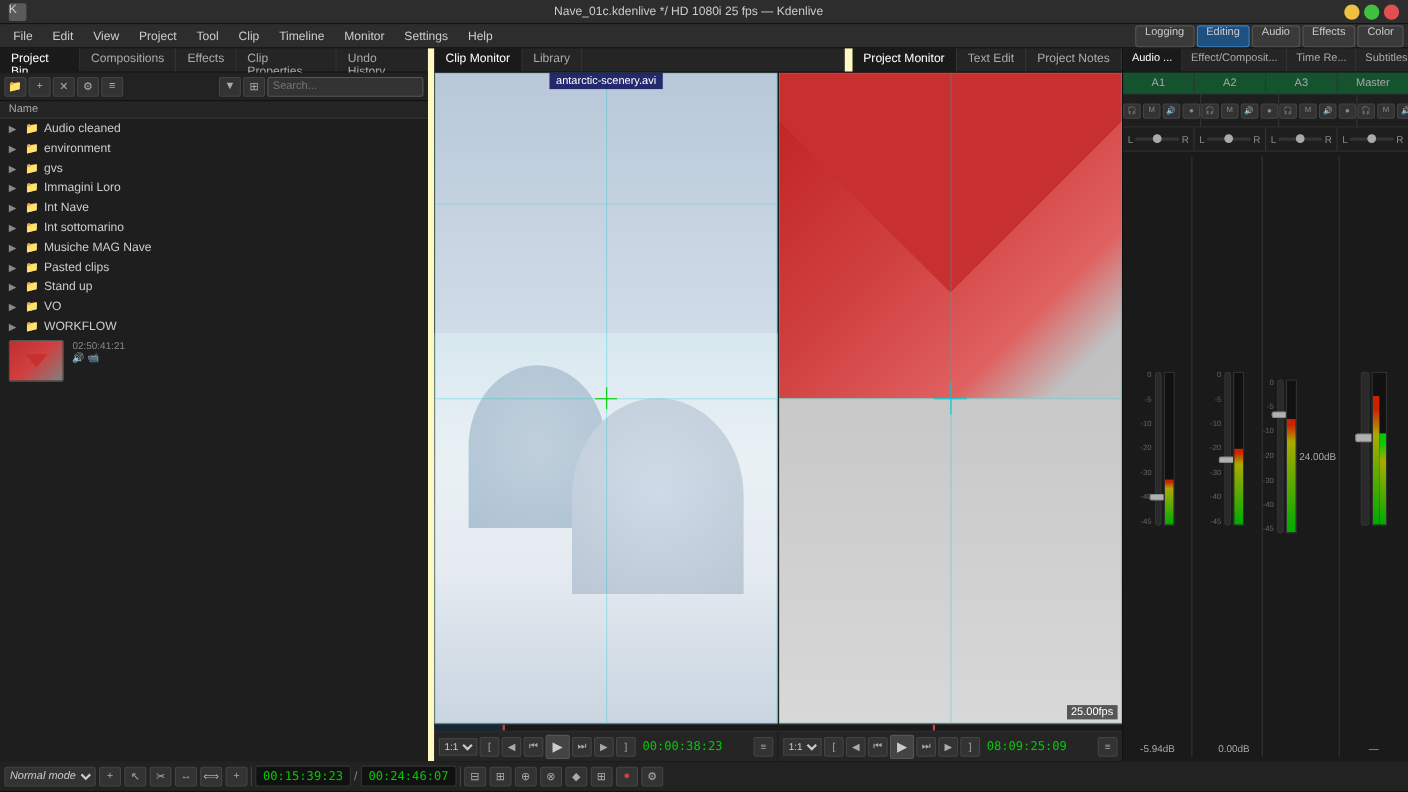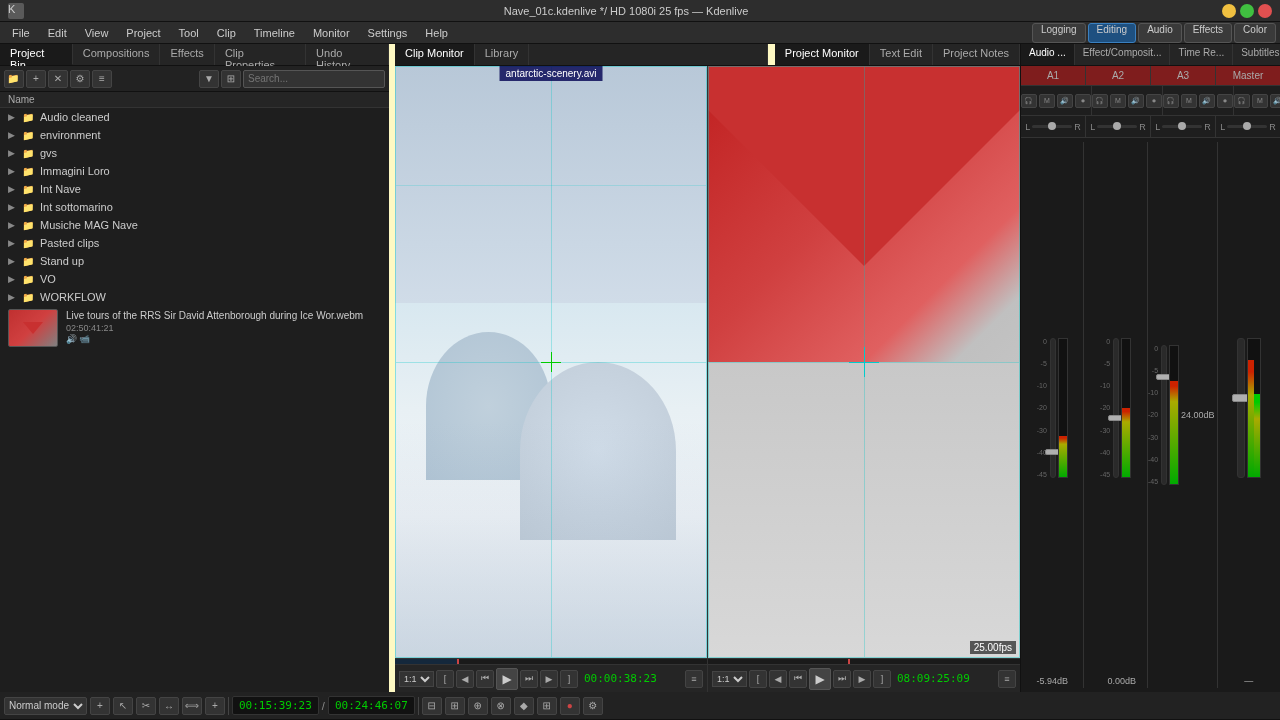--- a/index.html
+++ b/index.html
@@ -214,21 +214,20 @@
         <span class="expand-arrow">▶</span>
         <span class="file-icon folder-icon">📁</span>
         <span class="file-label">WORKFLOW</span>
       </div>
 
       <div class="file-item" style="align-items:flex-start; padding: 3px 8px;">
         <div style="width:50px; height:38px; background: linear-gradient(135deg,#c03030,#d04040,#808080); border:1px solid #555; flex-shrink:0; border-radius:2px; overflow:hidden; display:flex; align-items:center; justify-content:center;">
           <div style="width:0;height:0;border-left:10px solid transparent;border-right:10px solid transparent;border-top:12px solid #c83030;"></div>
         </div>
         <div style="margin-left:4px; display:flex; flex-direction:column; gap:1px;">
-          <span class="file-label" style="font-size:10px; color:#ccc; line-height:1.3;">Live tours of the RRS Sir David Attenborough during Ice Wor.webm</span>
           <span style="font-size:9px; color:#888;">02:50:41:21</span>
           <span style="font-size:9px; color:#888;">🔊 📹</span>
         </div>
       </div>
     </div>
   </div>
 
   <div class="preview-area">
 
     <div style="display:flex; height:22px; background:#252525; border-bottom:1px solid #111;">
@@ -320,21 +319,21 @@
 
   <div class="right-panel">
     <div class="right-panel-tabs">
       <div class="right-panel-tab active">Audio ...</div>
       <div class="right-panel-tab">Effect/Composit...</div>
       <div class="right-panel-tab">Time Re...</div>
       <div class="right-panel-tab">Subtitles</div>
     </div>
     <div class="audio-mixer">
 
-      <div style="display:flex; height:20px; background:#7f1d1d; border-bottom:1px solid #333;">
+      <div style="display:flex; height:20px; background:#14532d; border-bottom:1px solid #333;">
         <div style="flex:1; display:flex; align-items:center; justify-content:center; border-right:1px solid #333; font-size:10px; color:#aaa;">A1</div>
         <div style="flex:1; display:flex; align-items:center; justify-content:center; border-right:1px solid #333; font-size:10px; color:#aaa;">A2</div>
         <div style="flex:1; display:flex; align-items:center; justify-content:center; border-right:1px solid #333; font-size:10px; color:#aaa;">A3</div>
         <div style="flex:1; display:flex; align-items:center; justify-content:center; font-size:10px; color:#aaa;">Master</div>
       </div>
 
       <div style="display:flex; height:30px; background:#1e1e1e; border-bottom:1px solid #333;">
 
         <div style="flex:1; display:flex; align-items:center; justify-content:center; gap:2px; border-right:1px solid #333;">
           <div style="width:16px;height:14px;background:#333;border:1px solid #444;border-radius:2px;cursor:pointer;display:flex;align-items:center;justify-content:center;font-size:7px;color:#888;">🎧</div>
@@ -471,21 +470,21 @@
           <div style="font-size:9px;color:#aaa;padding:2px;">—</div>
         </div>
       </div>
     </div>
   </div>
 </div>
 
 <div style="display:flex; flex-direction:column;">
 
   <div class="timeline-toolbar">
-    <select style="background:#333;border:1px solid #444;color:#ccc;font-size:10px;height:18px;border-radius:2px;">
+    <select style="background:#333;border:1px solid #444;color:#ccc;font-size:10px;height:18px;border-radius:2px;font-style:italic;">
       <option>Normal mode</option>
     </select>
     <div class="tl-tool-btn">+</div>
     <div class="tl-tool-btn">↖</div>
     <div class="tl-tool-btn">✂</div>
     <div class="tl-tool-btn">↔</div>
     <div class="tl-tool-btn">⟺</div>
     <div class="tl-tool-btn">+</div>
     <div class="tl-sep"></div>
     <span class="tl-timecode">00:15:39:23</span>

